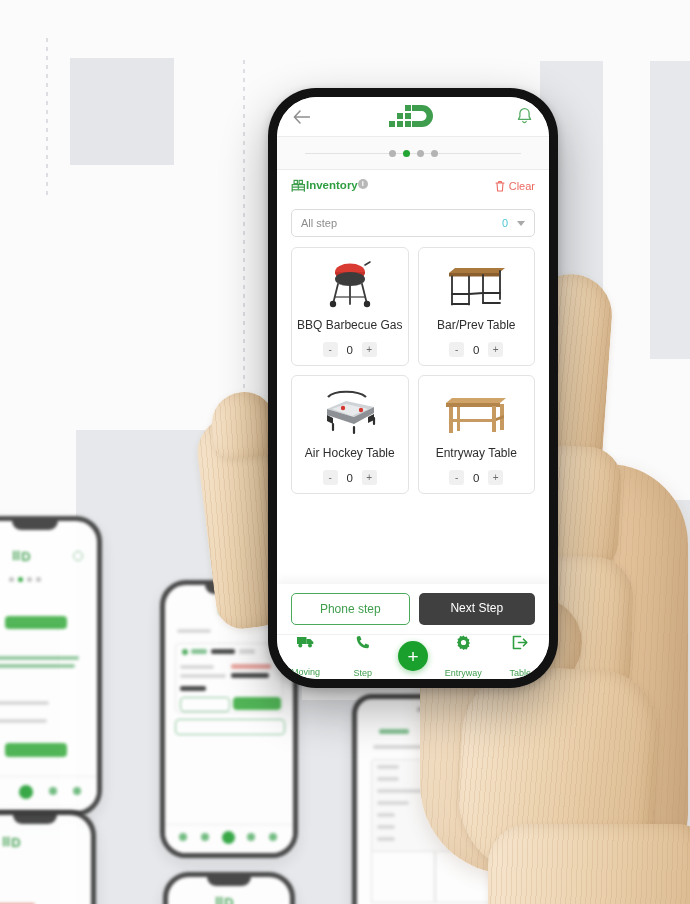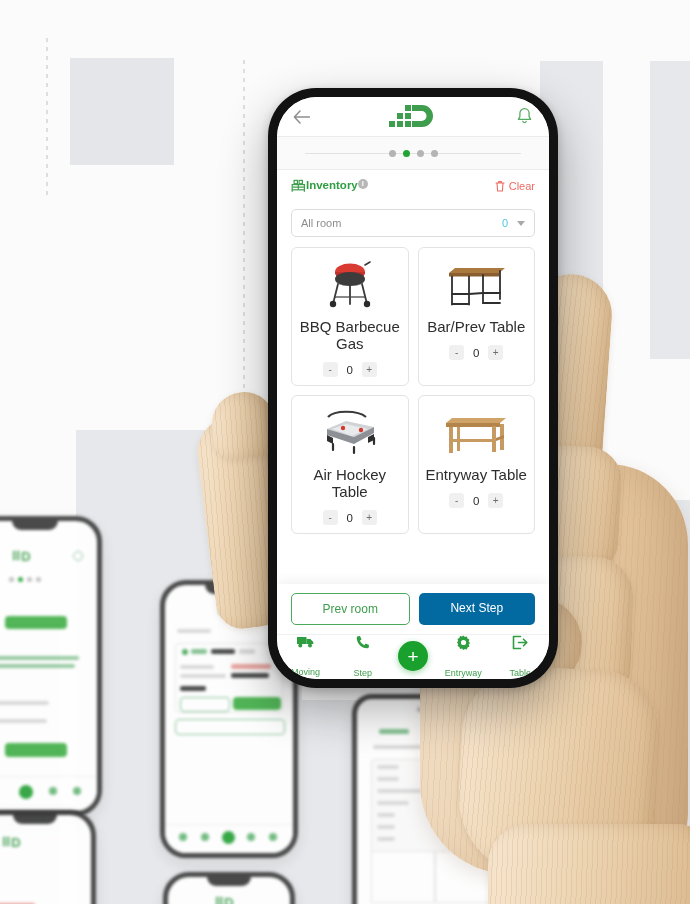--- a/index.html
+++ b/index.html
@@ -123,31 +123,31 @@
   .chev{width:0;height:0;border-left:4px solid transparent;border-right:4px solid transparent;
     border-top:5px solid #a9a9a9;}
 
   .grid{
     flex:1 1 auto;overflow:hidden;padding:10px 14px 0;
     display:grid;grid-template-columns:1fr 1fr;gap:9px;align-content:start;
   }
   .card{border:1px solid #e3e3e3;border-radius:6px;background:#fff;
     display:flex;flex-direction:column;align-items:center;padding:9px 4px 8px;}
   .thumb{height:52px;display:flex;align-items:flex-end;justify-content:center;}
-  .cap{font-size:15px;color:#2e2e2e;margin-top:9px;text-align:center;}
+  .cap{font-size:12px;color:#2e2e2e;margin-top:9px;text-align:right;}
   .stepper{display:flex;align-items:center;gap:7px;margin-top:10px;}
   .sbtn{width:15px;height:15px;border-radius:3px;background:#f0f0f0;color:#6d6d6d;
     font-size:10px;line-height:15px;text-align:center;cursor:pointer;}
   .qty{font-size:11.5px;color:#2c2c2c;min-width:10px;text-align:center;}
 
   .actions{flex:none;display:flex;gap:9px;padding:9px 14px;background:#fff;
     box-shadow:0 -4px 10px rgba(0,0,0,.05);}
   .btn{flex:1;text-align:center;padding:8px 0;border-radius:5px;font-size:12px;cursor:pointer;}
   .btn-prev{border:1px solid #4aa95a;color:#3f9e4d;background:#fff;}
-  .btn-next{background:#0369a1;color:#fff;}
+  .btn-next{background:#404040;color:#fff;}
 
   .tabbar{flex:none;height:42px;display:flex;align-items:center;justify-content:space-around;
     background:#fff;border-top:1px solid #f0f0f0;position:relative;padding-bottom:2px;}
   .tab{display:flex;flex-direction:column;align-items:center;gap:18px;width:44px;cursor:pointer;}
   .tab span{font-size:9px;color:#3f9e4d;}
   .fab{width:30px;height:30px;border-radius:50%;background:#1aa02c;color:#fff;
     display:flex;align-items:center;justify-content:center;font-size:19px;font-weight:300;
     box-shadow:0 2px 6px rgba(26,160,44,.4);cursor:pointer;line-height:1;}
   svg{display:block;}
 </style>
@@ -334,21 +334,21 @@
         <svg width="10" height="12" viewBox="0 0 10 12">
           <path d="M1 3h8M3.6 3V1.6h2.8V3M2 3l.6 8h4.8L8 3" stroke="#ec6b62" stroke-width="1.1" fill="none" stroke-linecap="round" stroke-linejoin="round"></path>
         </svg>
         <span>Clear</span>
       </div>
     </div>
 
 
     <div class="roomrow">
       <div class="roomsel">
-        <div class="room-label">All room</div>
+        <div class="room-label">All step</div>
         <div class="room-right">
           <div class="room-count">0</div>
           <div class="chev"></div>
         </div>
       </div>
     </div>
 
     <div class="grid">
 
       <div class="card">
@@ -430,21 +430,21 @@
         <div class="cap">Entryway Table</div>
         <div class="stepper">
           <div class="sbtn">-</div>
           <div class="qty">0</div>
           <div class="sbtn">+</div>
         </div>
       </div>
     </div>
 
     <div class="actions">
-      <div class="btn btn-prev">Prev room</div>
+      <div class="btn btn-prev">Phone step</div>
       <div class="btn btn-next">Next Step</div>
     </div>
 
     <div class="tabbar">
       <div class="tab">
         <svg width="19" height="14" viewBox="0 0 19 14">
           <path d="M1 2h9.5v7H1z" fill="#2f9e41"></path>
           <path d="M10.5 4h3.8l3 3v2h-6.8z" fill="#2f9e41"></path>
           <circle cx="4.3" cy="10.6" r="2" fill="#2f9e41"></circle>
           <circle cx="14" cy="10.6" r="2" fill="#2f9e41"></circle>

